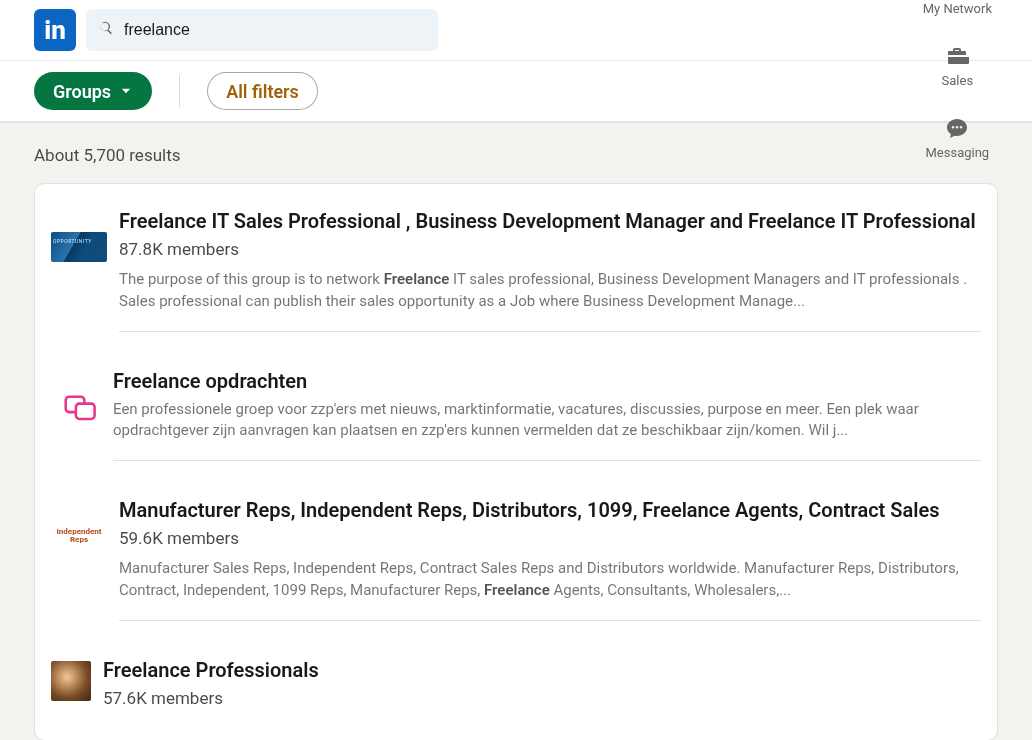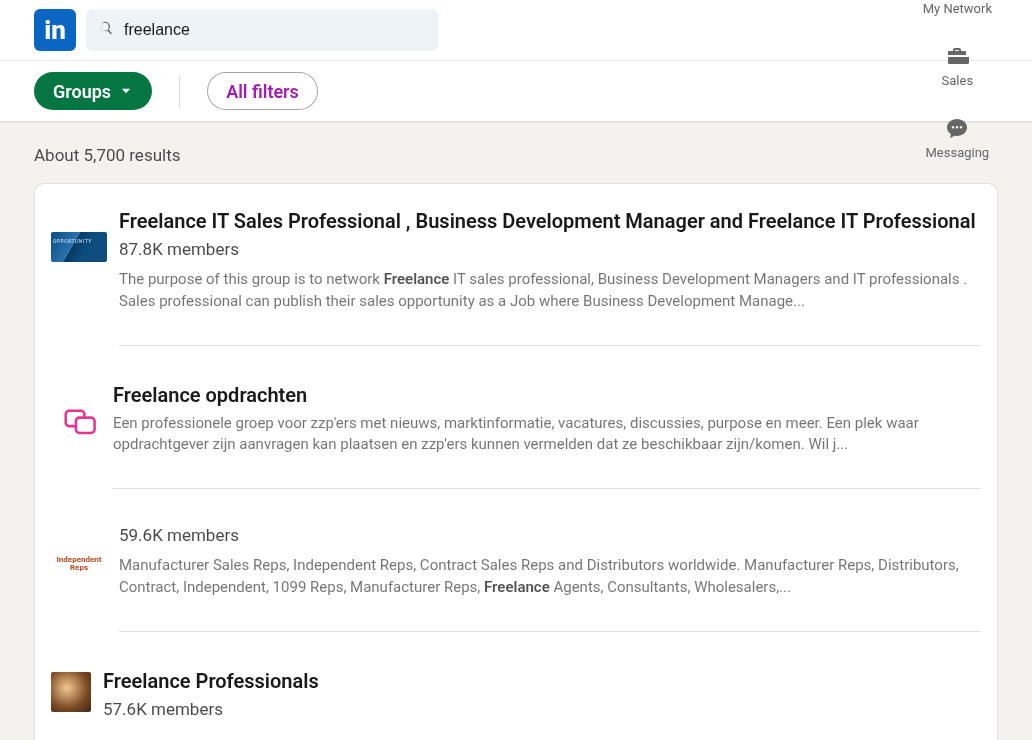--- a/index.html
+++ b/index.html
@@ -72,21 +72,21 @@
     padding: 0 18px;
     font-size: 18px;
     font-weight: 600;
     cursor: pointer;
     border: 1px solid transparent;
   }
   .pill.green { background: #057642; color: #fff; gap: 8px; }
   .pill.green svg { width: 14px; height: 14px; fill: #fff; }
   .vdiv { width: 1px; height: 32px; background: rgba(0,0,0,0.15); }
   .pill.outline {
-    background: #fff; color: #a21caf;
+    background: #fff; color: #a16207;
     border: 1px solid rgba(0,0,0,0.35);
     font-weight: 600;
   }
   
   .page {
     background: #f3f2ef;
     min-height: 620px; 
     padding-top: 22px;
     border-top: 1px solid rgba(0,0,0,0.05);
   }
@@ -133,21 +133,21 @@
   .thumb2 svg { width: 34px; height: 28px; }
   .thumb3 {
     background: #fff;
     display: flex; align-items: center; justify-content: center;
     font-size: 8px; color: #b34a1b; font-weight: 700; line-height:1;
     text-align: center;
   }
   .thumb4 {
     background: radial-gradient(circle at 40% 40%, #f4c991 0%, #7a4a25 60%, #3b2713 100%);
   }
-  .content { flex: 1; border-bottom: 1px solid rgba(0,0,0,0.12); padding-bottom: 32px; }
+  .content { flex: 1; border-bottom: 1px solid rgba(0,0,0,0.12); padding-bottom: 18px; }
   .result:last-child .content { border-bottom: none; padding-bottom: 4px; }
   .title {
     font-size: 20px; font-weight: 600; color: rgba(0,0,0,0.9);
     line-height: 1.35; margin-bottom: 4px;
   }
   .members {
     font-size: 17px; color: rgba(0,0,0,0.72); margin-bottom: 10px;
   }
   .desc {
     font-size: 15px; color: rgba(0,0,0,0.55); line-height: 1.45;
@@ -253,20 +253,21 @@
         </div>
       </div>
     </div>
 
     <div class="result">
       <div class="thumb thumb3">
         <span style="white-space:pre-line;">Independent
 Reps</span>
       </div>
       <div class="content">
+        <div class="title">Manufacturer Reps, Independent Reps, Distributors, 1099, Freelance Agents, Contract Sales</div>
         <div class="members">59.6K members</div>
         <div class="desc">
           <span>Manufacturer Sales Reps, Independent Reps, Contract Sales Reps and Distributors worldwide. Manufacturer Reps, Distributors, Contract, Independent, 1099 Reps, Manufacturer Reps, </span><b>Freelance</b><span> Agents, Consultants, Wholesalers,...</span>
         </div>
       </div>
     </div>
 
     <div class="result">
       <div class="thumb square thumb4"></div>
       <div class="content">

